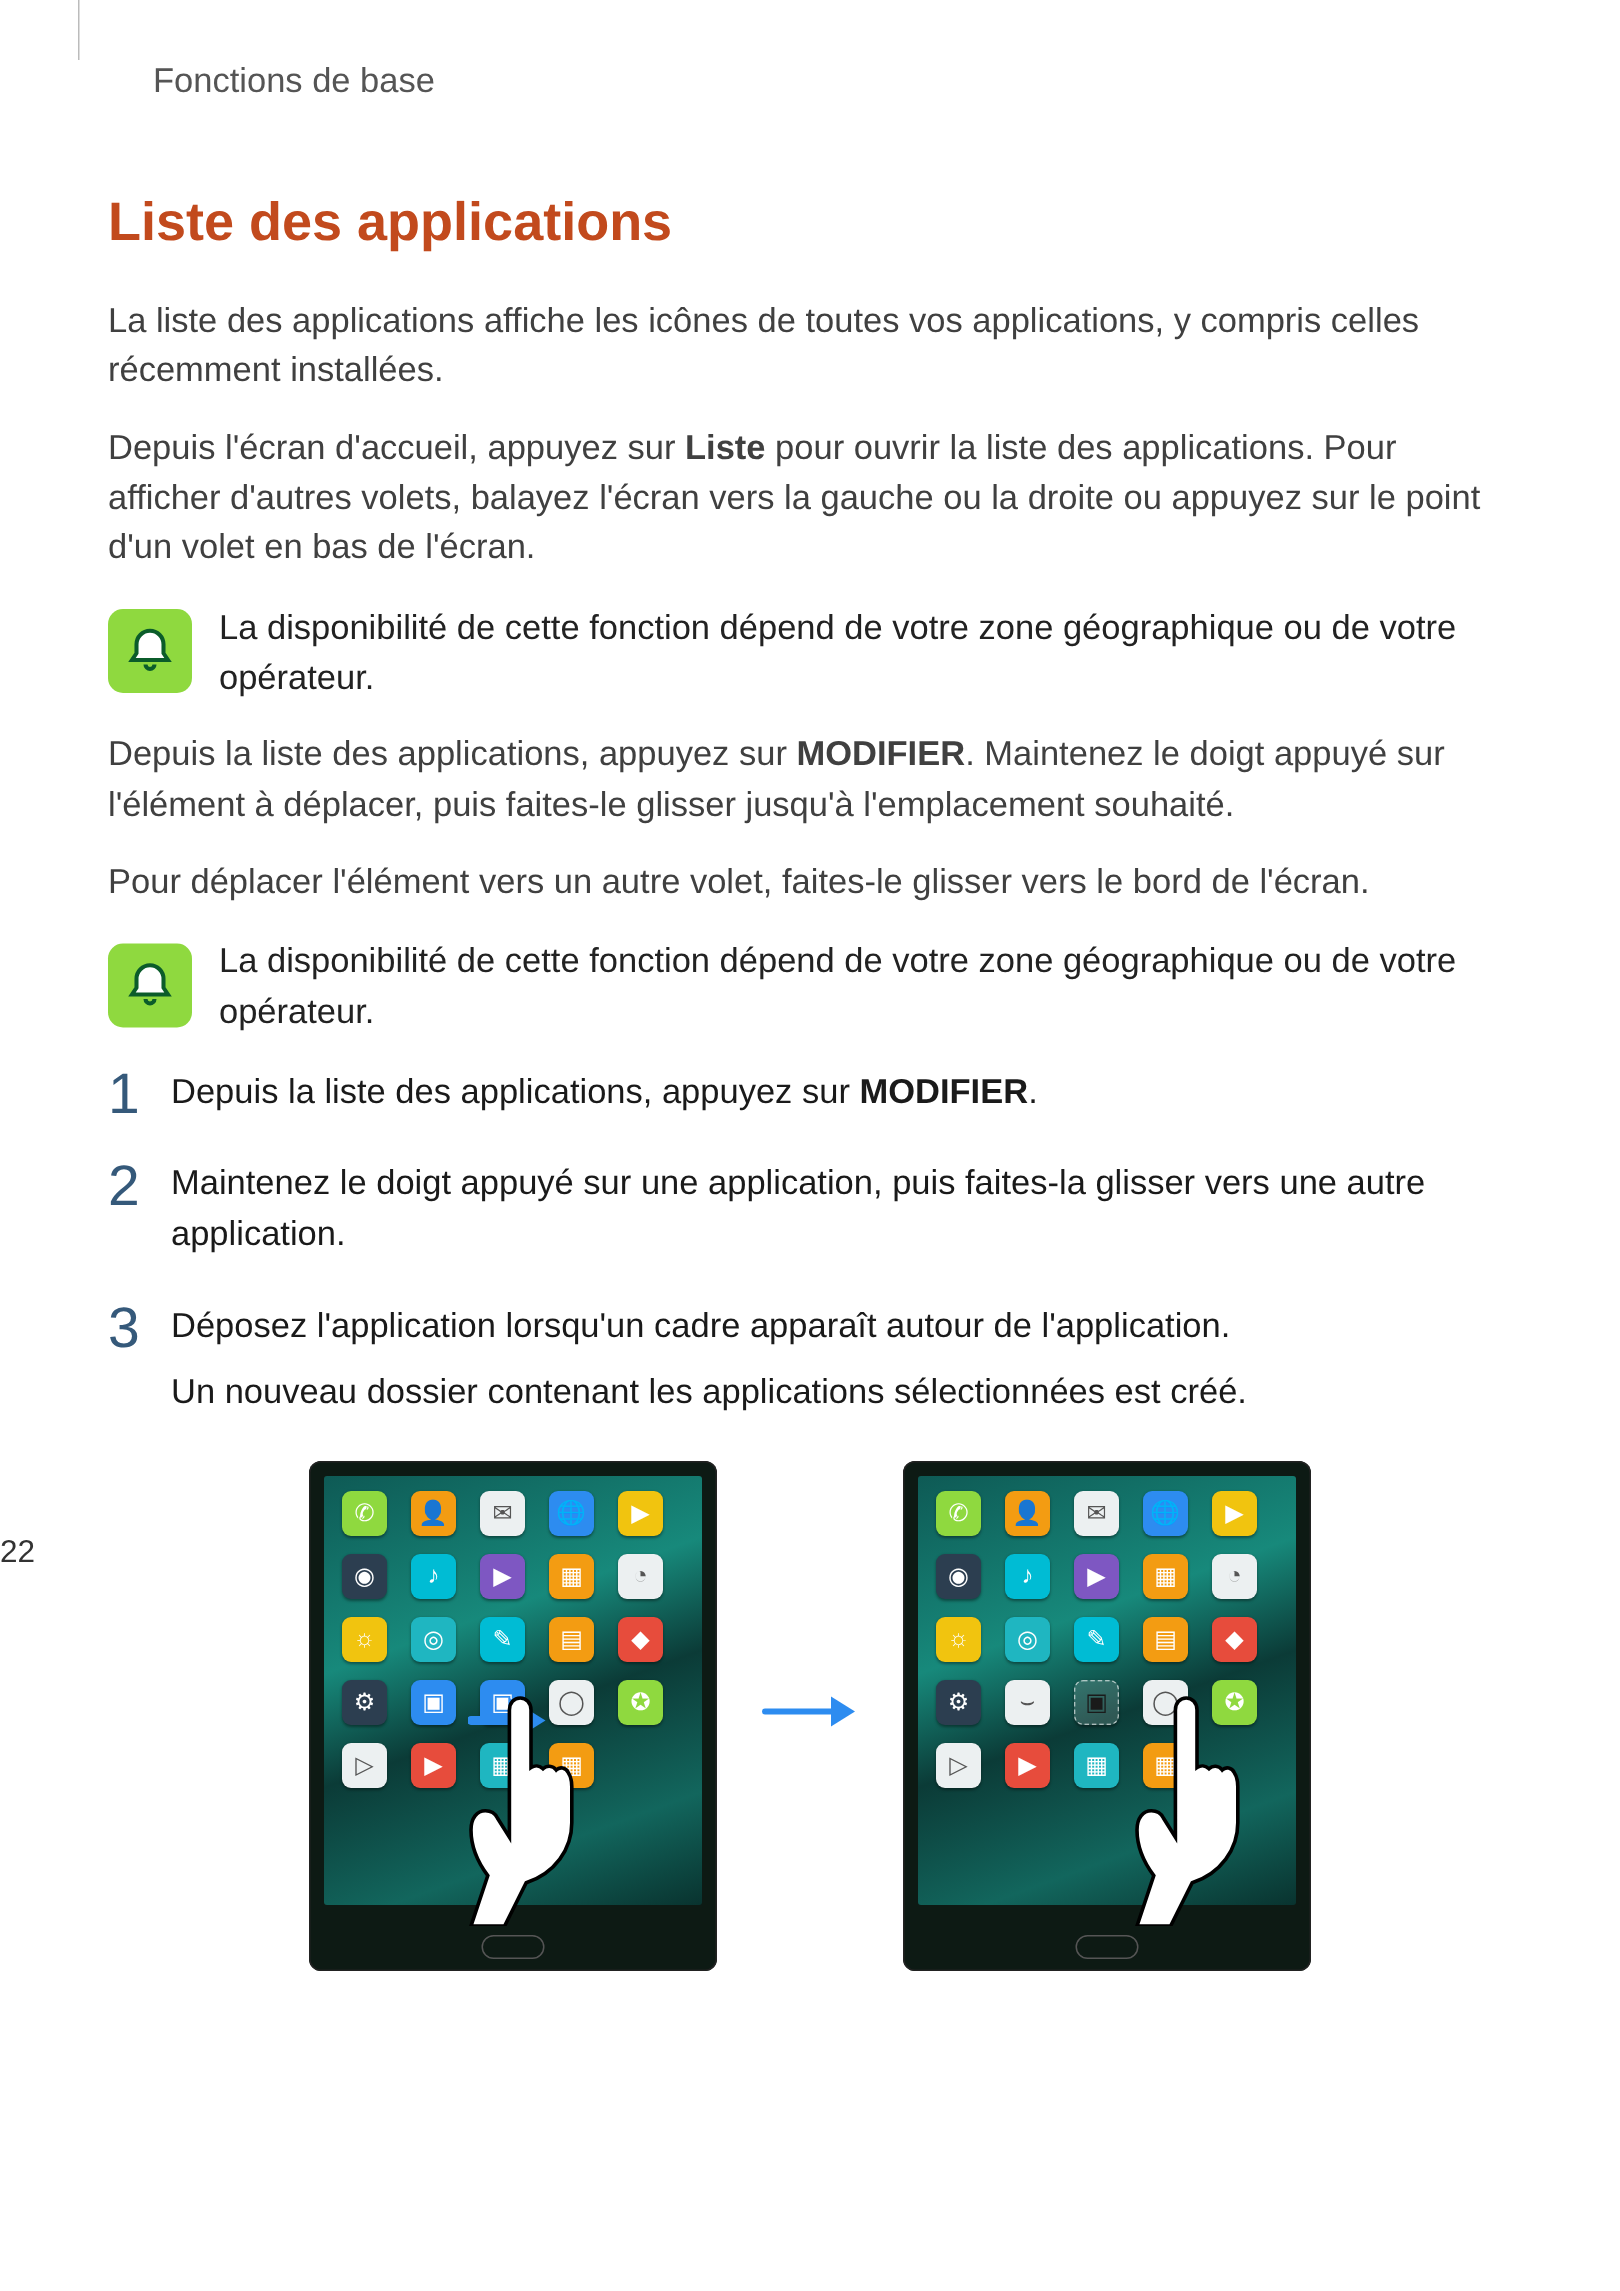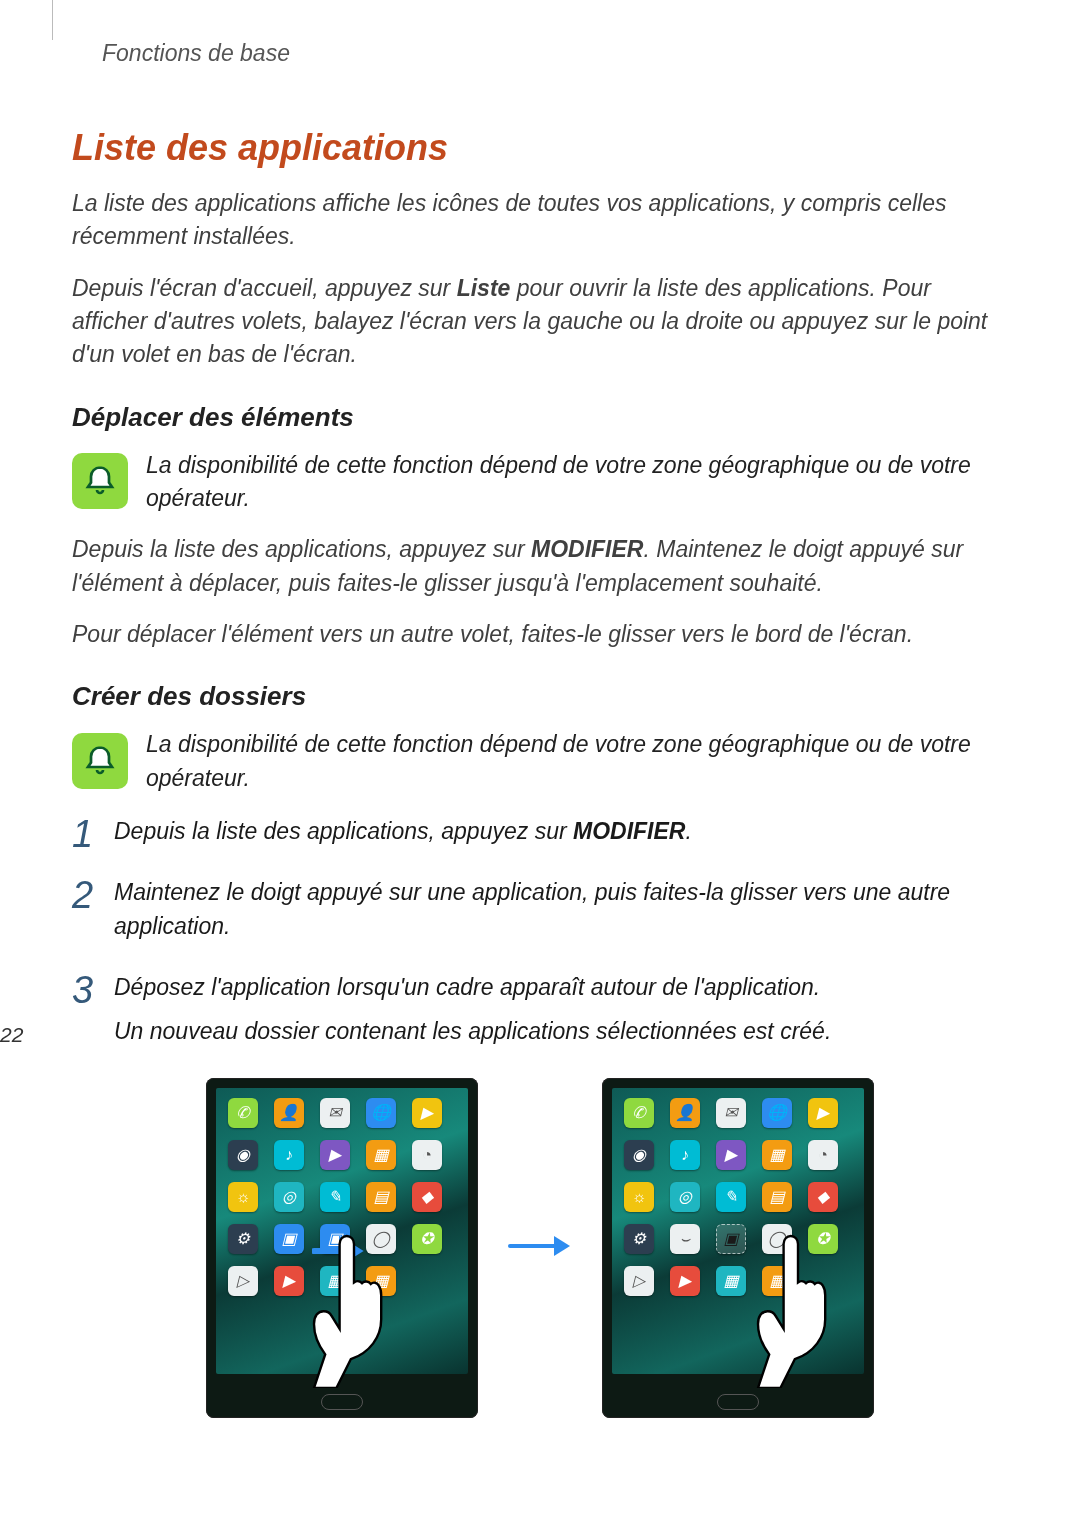--- a/index.html
+++ b/index.html
@@ -2,21 +2,20 @@
 <html><head>
   <meta charset="utf-8">
   <style>
     * { margin: 0; padding: 0; box-sizing: border-box; }
     html, body { width: 1080px; height: 1527px; background: #fff; font-family: "Segoe UI", "Helvetica Neue", Arial, sans-serif; color: #1a1a1a; }
     .page {
       position: relative;
       width: 1080px;
       height: 1087px;
       padding: 0 72px 0 72px;
-      font-style: italic;
     }
     .margin-rule {
       position: absolute;
       left: 52px;
       top: 0;
       width: 0;
       height: 40px;
       border-left: 1px solid #bbb;
     }
     .breadcrumb {
@@ -24,21 +23,21 @@
       color: #555;
       padding-top: 40px;
       padding-left: 30px;
       margin-bottom: 60px;
       font-weight: 400;
     }
     h1.section-title {
       font-size: 36px;
       font-weight: 700;
       color: #c24a1d;
-      margin-bottom: 18px;
+      margin-bottom: 28px;
     }
     p.body {
       font-size: 23px;
       line-height: 1.45;
       color: #404040;
       margin-bottom: 18px;
     }
     p.body b, span.bold { font-weight: 700; }
     h2.sub-title {
       font-size: 26px;
@@ -180,39 +179,37 @@
   <div class="breadcrumb">Fonctions de base</div>
 
   <h1 class="section-title">Liste des applications</h1>
 
   <p class="body">La liste des applications affiche les icônes de toutes vos applications, y compris celles récemment installées.</p>
 
   <p class="body">
     <span>Depuis l'écran d'accueil, appuyez sur </span><b>Liste</b><span> pour ouvrir la liste des applications. Pour afficher d'autres volets, balayez l'écran vers la gauche ou la droite ou appuyez sur le point d'un volet en bas de l'écran.</span>
   </p>
 
-  <h2 class="sub-title">Déplacer des éléments</h2>
 
   <div class="note-row">
     <div class="note-icon">
       <svg viewBox="0 0 24 24" fill="none">
           <path d="M12 3c-3.3 0-6 2.7-6 6v4l-2 3h16l-2-3V9c0-3.3-2.7-6-6-6z" stroke="#0b5c2a" stroke-width="1.8" fill="#fff"></path>
           <path d="M10 18a2 2 0 004 0" stroke="#0b5c2a" stroke-width="1.8"></path>
         </svg>
     </div>
     <div class="note-text">La disponibilité de cette fonction dépend de votre zone géographique ou de votre opérateur.</div>
   </div>
 
   <p class="body">
     <span>Depuis la liste des applications, appuyez sur </span><b>MODIFIER</b><span>. Maintenez le doigt appuyé sur l'élément à déplacer, puis faites-le glisser jusqu'à l'emplacement souhaité.</span>
   </p>
 
   <p class="body">Pour déplacer l'élément vers un autre volet, faites-le glisser vers le bord de l'écran.</p>
 
-  <h2 class="sub-title">Créer des dossiers</h2>
 
   <div class="note-row">
     <div class="note-icon">
       <svg viewBox="0 0 24 24" fill="none">
           <path d="M12 3c-3.3 0-6 2.7-6 6v4l-2 3h16l-2-3V9c0-3.3-2.7-6-6-6z" stroke="#0b5c2a" stroke-width="1.8" fill="#fff"></path>
           <path d="M10 18a2 2 0 004 0" stroke="#0b5c2a" stroke-width="1.8"></path>
         </svg>
     </div>
     <div class="note-text">La disponibilité de cette fonction dépend de votre zone géographique ou de votre opérateur.</div>
   </div>

